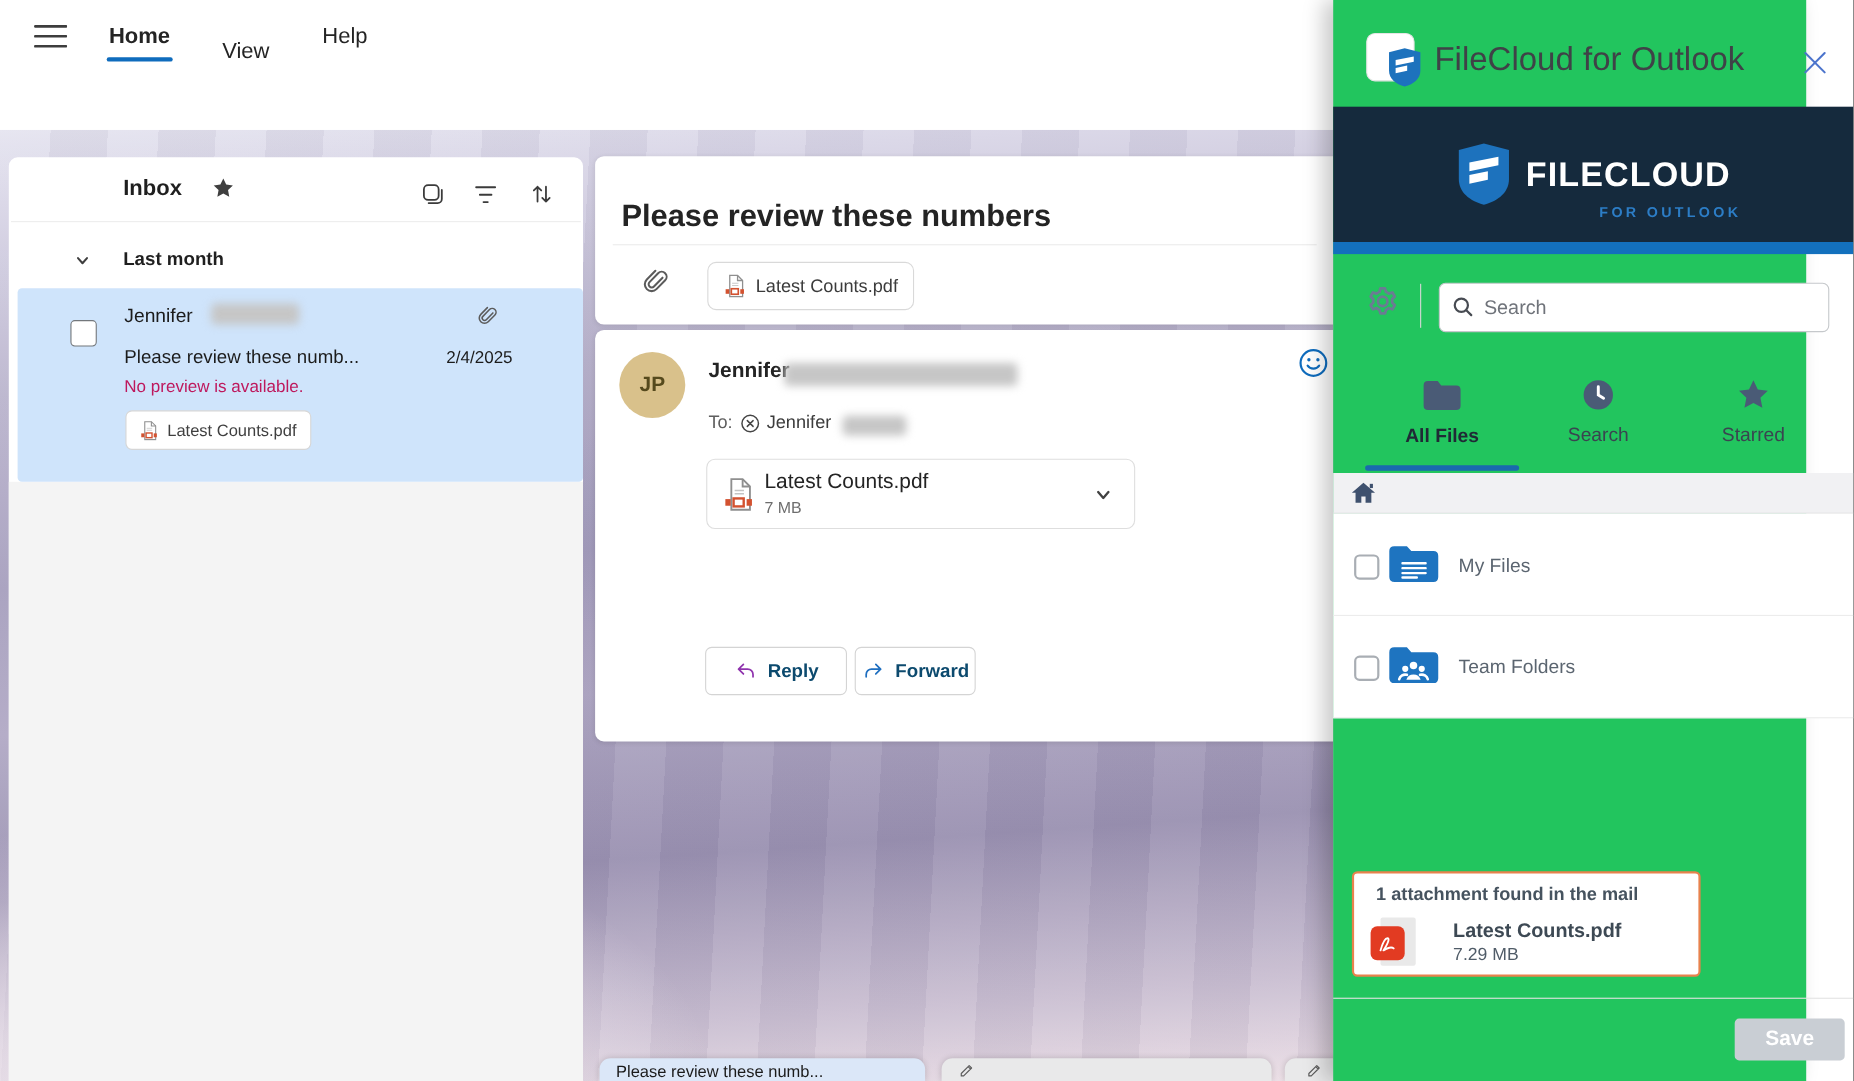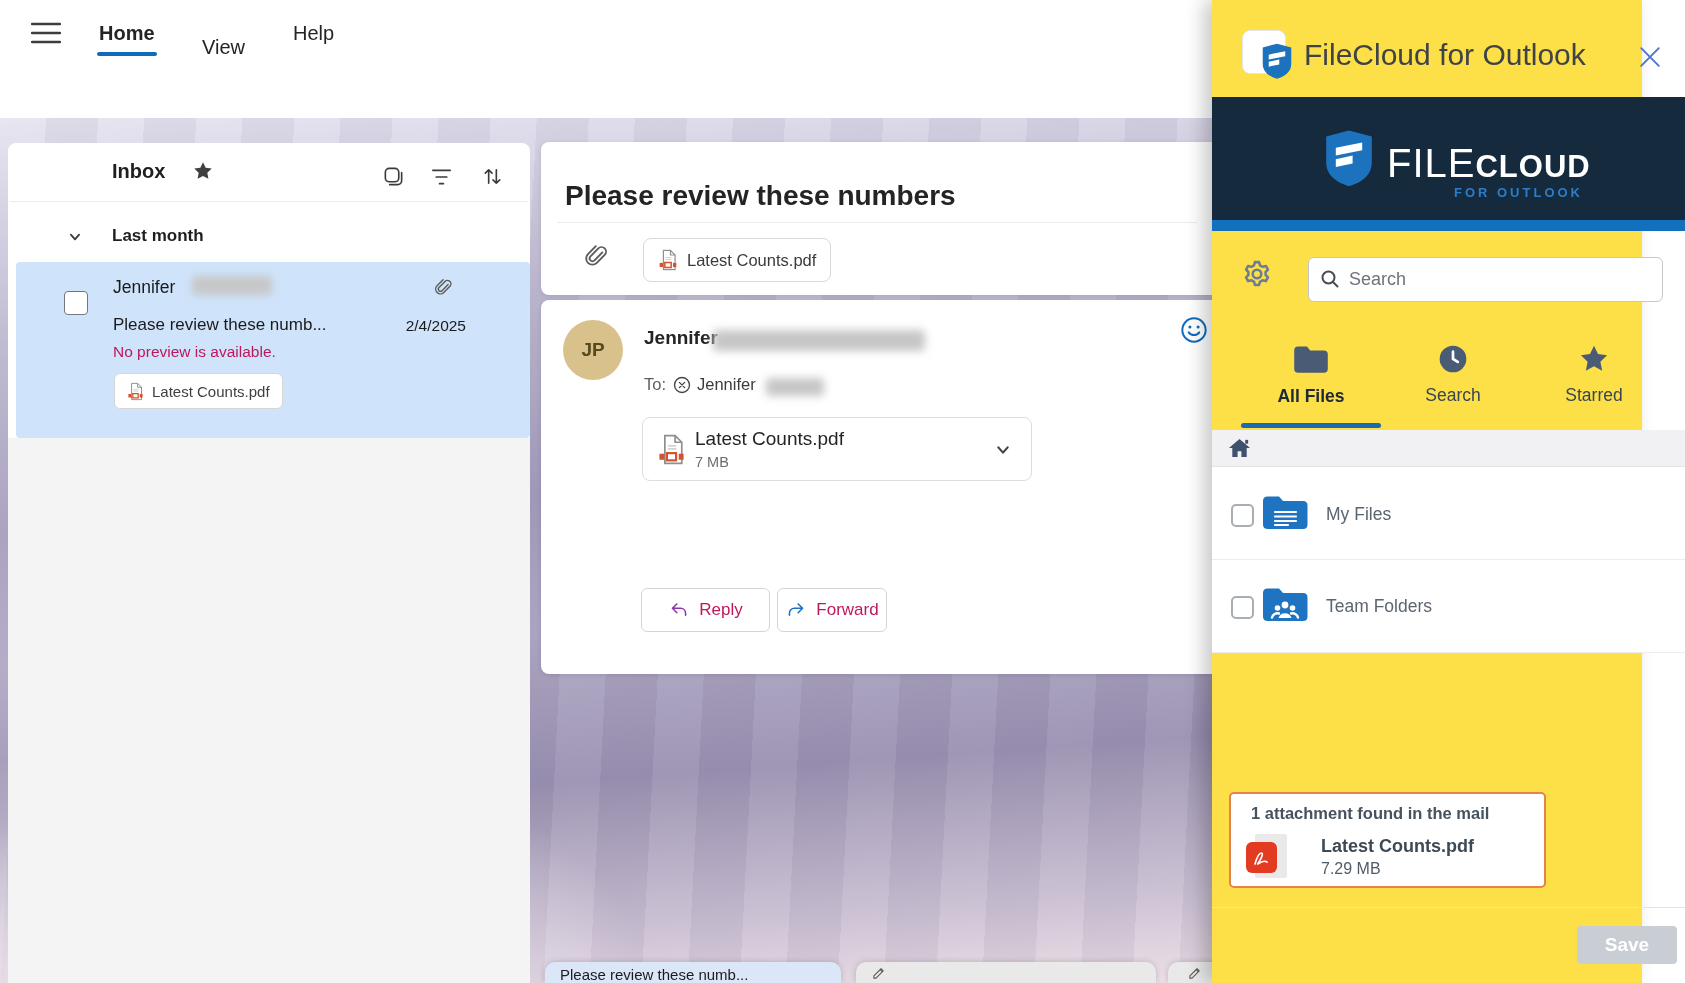--- a/index.html
+++ b/index.html
@@ -41,30 +41,30 @@
   .chip-lg{background:#fff;border:1px solid #d9d9d9;border-radius:8px;display:flex;align-items:center;padding:0 14px;gap:9px;}
   .chip-lg .lbl{font-size:16.5px;color:#3b3b3b;white-space:nowrap;}
   #avatar{left:563px;top:320px;width:60px;height:60px;border-radius:50%;background:#d9c18b;display:flex;align-items:center;justify-content:center;font-size:19px;font-weight:700;color:#564a1d;}
   .msg-sender{font-size:19px;font-weight:700;color:#242424;}
   .to-lbl{font-size:16.5px;color:#5f5f5f;}
   .to-name{font-size:16.5px;color:#3c3c3c;}
   #msg-attach{left:642px;top:417px;width:390px;height:64px;border:1px solid #dedede;border-radius:8px;background:#fff;}
   .att-name{font-size:19px;color:#242424;}
   .att-size{font-size:14.5px;color:#6d6d6d;}
   .rf-btn{border:1px solid #d4d4d4;border-radius:6px;background:#fff;display:flex;align-items:center;justify-content:center;gap:9px;height:44px;}
-  .rf-btn .lbl{font-size:17px;font-weight:400;color:#be185d;}
+  .rf-btn .lbl{font-size:17px;font-weight:700;color:#0c4a6e;}
   
   .dock-tab{top:962px;height:21px;border-radius:10px 10px 0 0;display:flex;align-items:flex-start;overflow:hidden;box-shadow:0 0 6px rgba(0,0,0,.18);}
   .dock-tab .lbl{font-size:15px;margin-top:4px;white-space:nowrap;}
   
-  #fc-panel{left:1212px;top:0;width:430px;height:983px;background:#fde047;box-shadow:-8px 0 18px rgba(0,0,0,.22);padding-left:28px;}
+  #fc-panel{left:1212px;top:0;width:430px;height:983px;background:#22c55e;box-shadow:-8px 0 18px rgba(0,0,0,.22);padding-left:28px;}
   #fc-panel .abs{position:absolute;}
   .fc-title{font-size:30px;font-weight:500;color:#3f4247;white-space:nowrap;}
   #fc-banner{left:0;top:97px;width:473px;height:123px;background:#152a3d;}
-  .wm-thin{font-size:40px;font-weight:400;color:#fff;letter-spacing:1px;}
+  .wm-thin{font-size:31px;font-weight:700;color:#fff;letter-spacing:1px;}
   .wm-bold{font-size:31px;font-weight:800;color:#fff;letter-spacing:1px;}
   .tagline{font-size:13px;font-weight:800;color:#2c7dc6;letter-spacing:3px;}
   #fc-accent{left:0;top:220px;width:473px;height:11px;background:#1370bd;}
   #fc-search{left:96px;top:257px;width:355px;height:45px;}
   #fc-search input{width:100%;height:100%;border:1.5px solid #c5c8cb;border-radius:6px;padding:0 10px 0 40px;font-size:18px;color:#3a3a3a;outline:none;}
   #fc-search input::placeholder{color:#6f737a;}
   .fc-tab{top:322px;width:160px;height:100px;display:flex;flex-direction:column;align-items:center;}
   .fc-tab .lbl{font-size:17.5px;color:#3a4450;margin-top:10px;}
   .fc-tab.active .lbl{color:#202a36;font-weight:700;}
   #fc-home-row{left:0;top:430px;width:473px;height:37px;background:#f1f1f3;border-bottom:1px solid #e4e4e4;}

